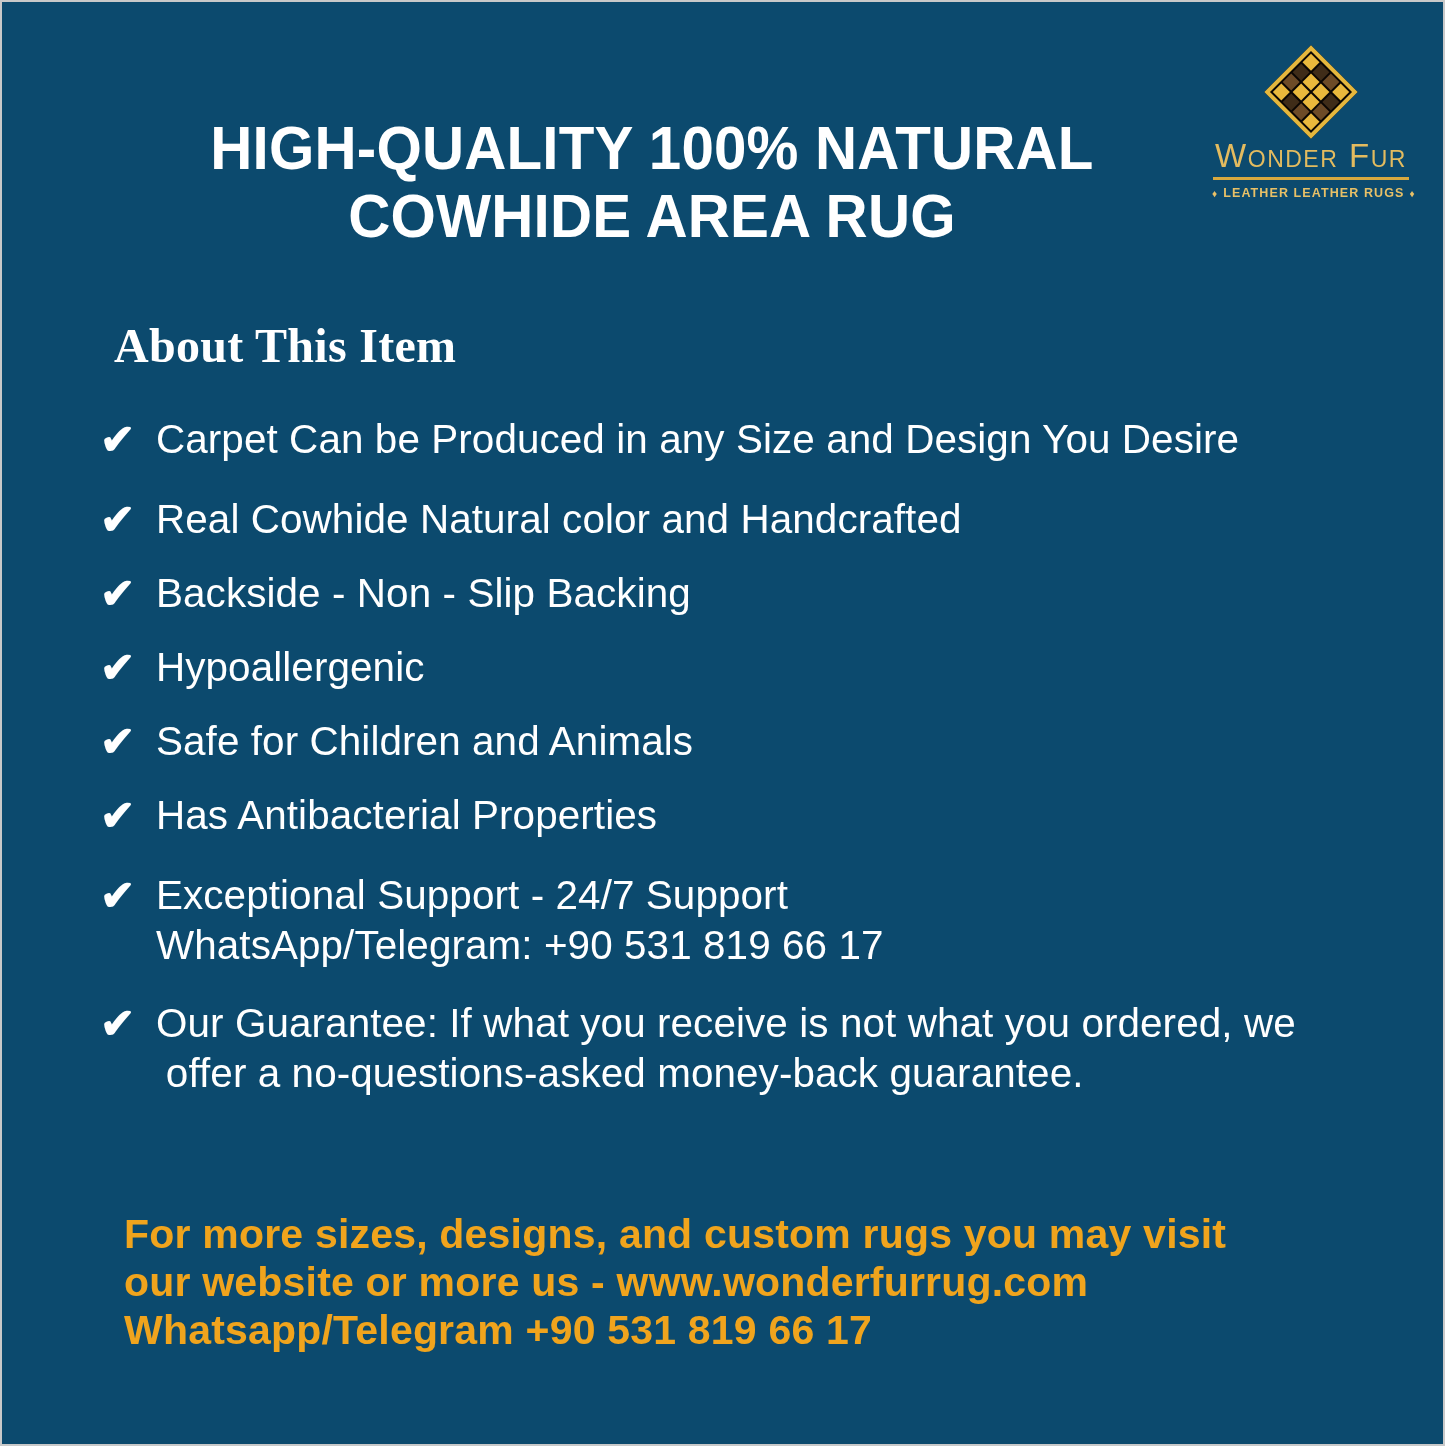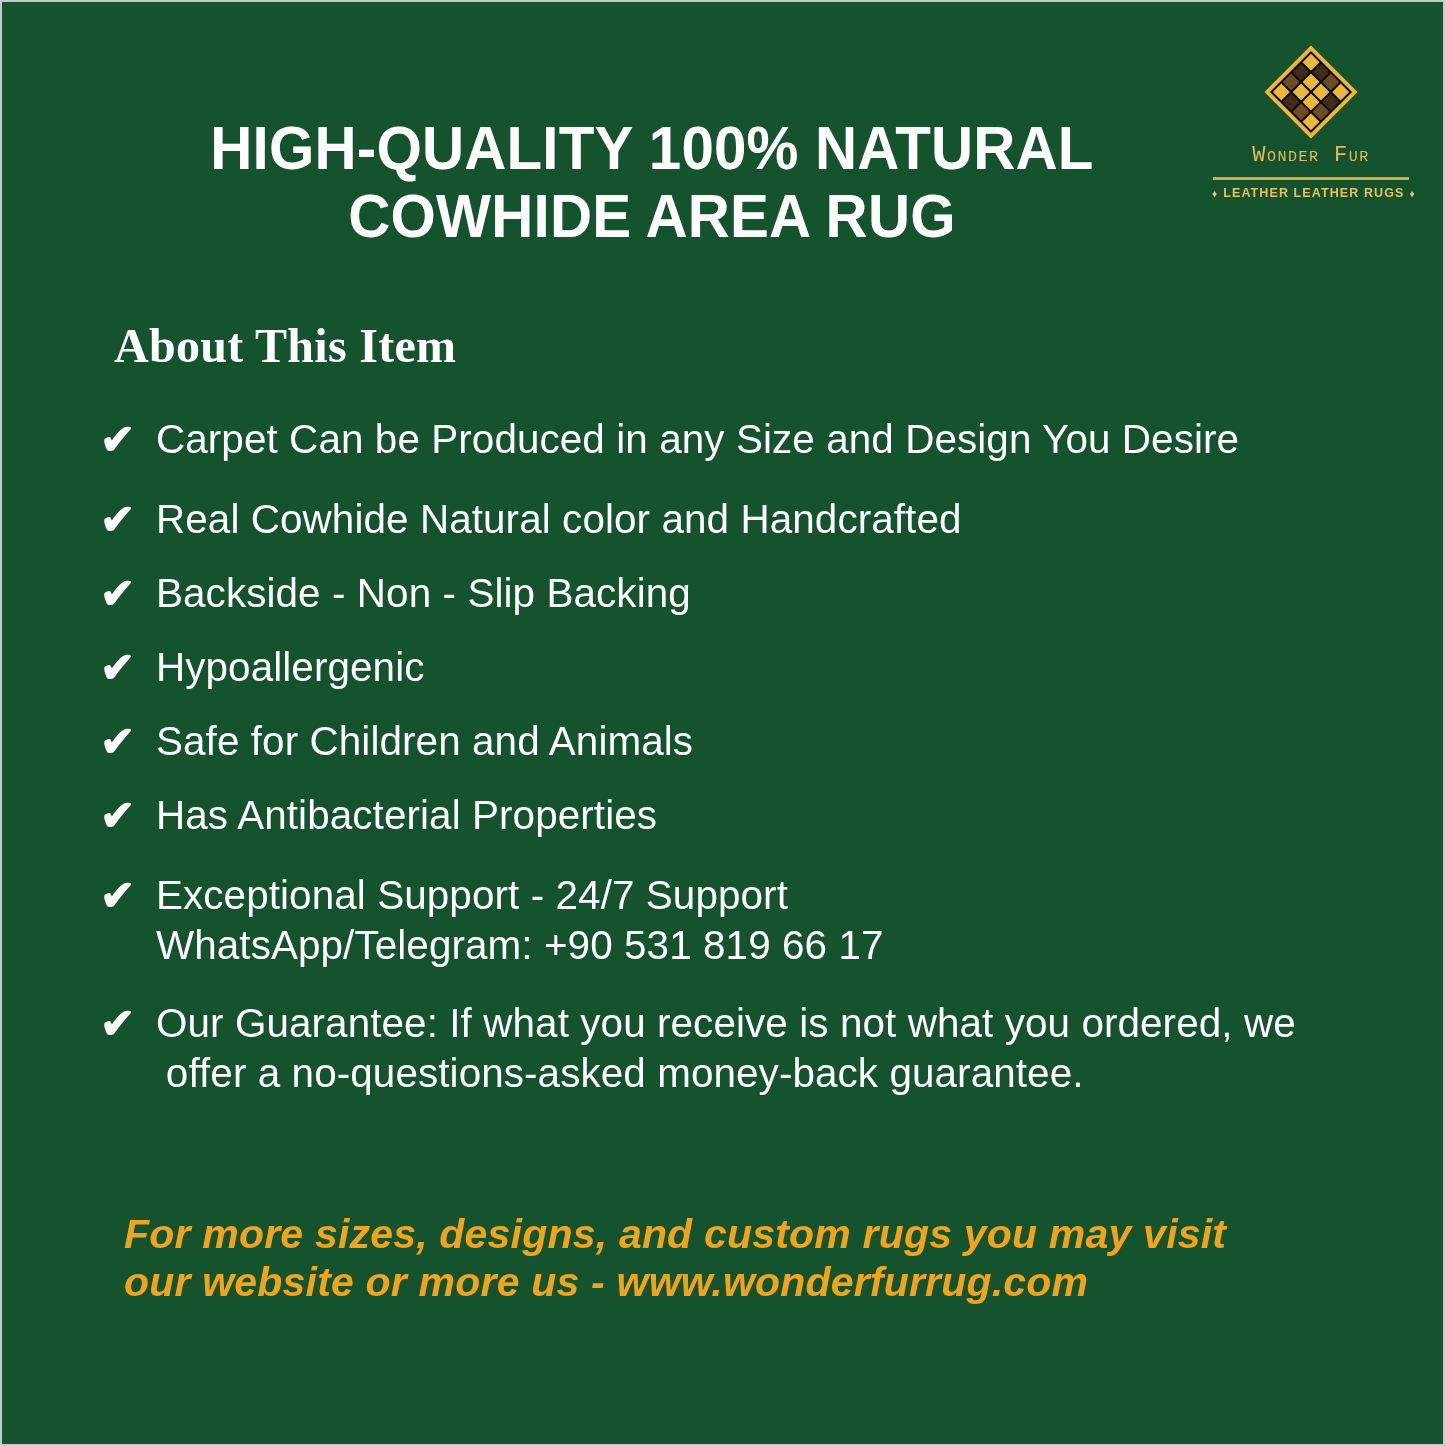--- a/index.html
+++ b/index.html
@@ -4,21 +4,21 @@
 <style>
   html, body {
     margin: 0;
     padding: 0;
     background: #3a3a3a;
   }
   .canvas {
     position: relative;
     width: 1445px;
     height: 1446px;
-    background: #14532d;
+    background: #0c4a6e;
     border: 2px solid #c9c9c9;
     box-sizing: border-box;
     overflow: hidden;
     font-family: "Liberation Sans", sans-serif;
     -webkit-font-smoothing: antialiased;
   }
 
   
   .header {
     position: absolute;
@@ -73,23 +73,23 @@
     box-sizing: border-box;
     background: #0a0603;
   }
   .logo-diamond i { display: block; }
   .sq-gold { background: #e9b83c; }
   .sq-dark { background: #3f2c18; }
   .sq-mid  { background: #6d4b27; }
 
   .logo-name {
     color: #e3bb5f;
-    font-family: Liberation Mono, monospace;
+    font-family: Liberation Sans, sans-serif;
     font-variant: small-caps;
-    font-size: 22px;
+    font-size: 33px;
     line-height: 36px;
     letter-spacing: 1.5px;
     white-space: nowrap;
   }
   .logo-rule {
     height: 3px;
     background: #d8a93f;
     margin: 3px 6px 6px 6px;
   }
   .logo-tagline {
@@ -161,21 +161,20 @@
   
   .promo {
     position: absolute;
     left: 122px;
     top: 1208px;
     color: #f0a41d;
     font-size: 41px;
     line-height: 48px;
     font-weight: bold;
     letter-spacing: 0.2px;
-    font-style: italic;
   }
   .promo div { white-space: nowrap; }
 </style>
 </head>
 <body>
 
 <div class="canvas">
 
   <div class="header">
     <div class="title-block">
@@ -258,15 +257,16 @@
         <span class="sub">Our Guarantee: If what you receive is not what you ordered, we</span>
         <span class="sub indent">offer a no-questions-asked money-back guarantee.</span>
       </span>
     </div>
 
   </div>
 
   <div class="promo">
     <div>For more sizes, designs, and custom rugs you may visit</div>
     <div>our website or more us - www.wonderfurrug.com</div>
+    <div>Whatsapp/Telegram +90 531 819 66 17</div>
   </div>
 
 </div>
 
 </body></html>

